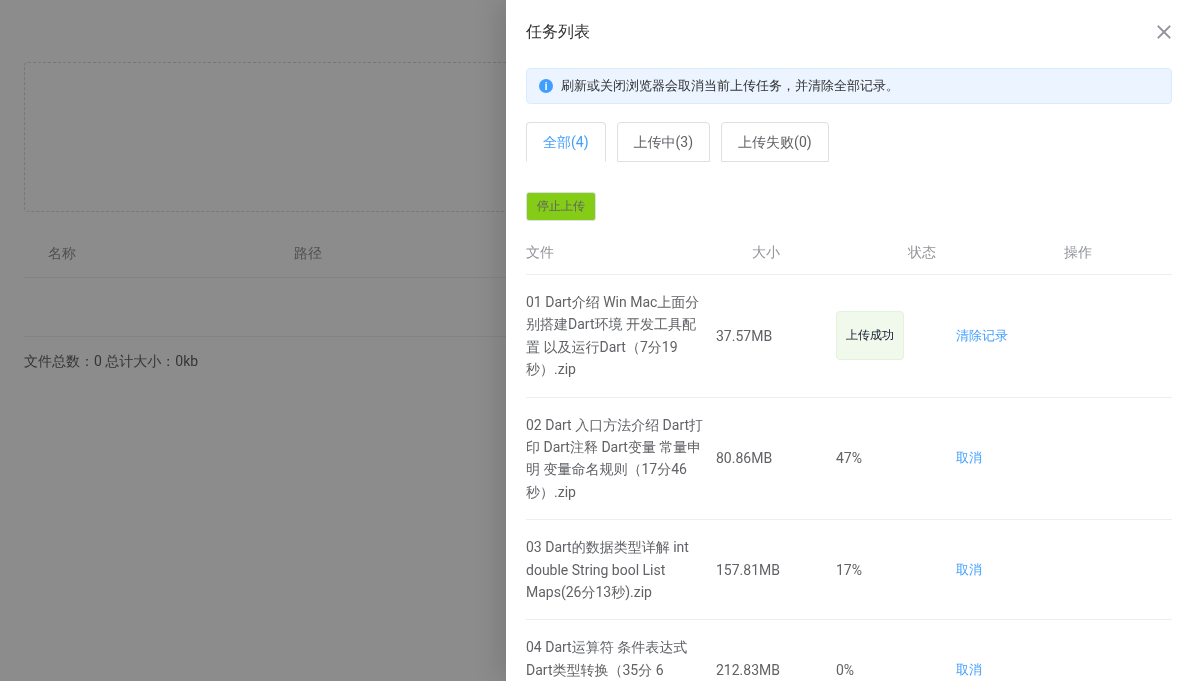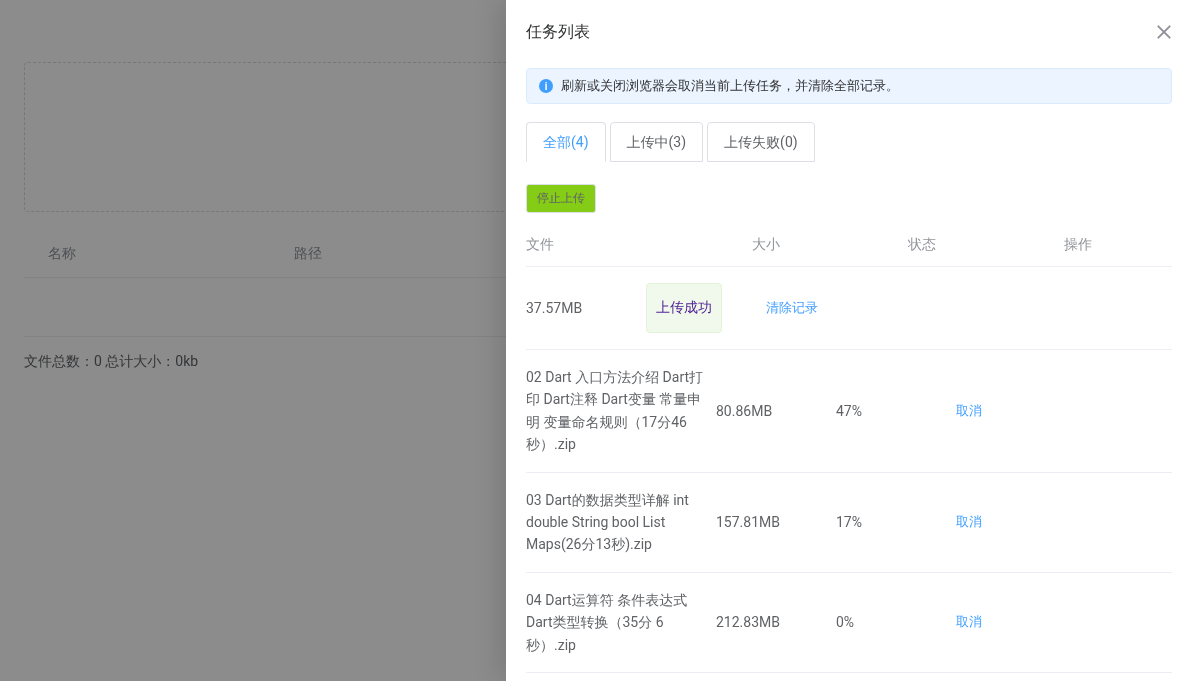--- a/index.html
+++ b/index.html
@@ -58,21 +58,21 @@
     padding: 8px 12px; margin-bottom: 18px;
     display: flex; align-items: center; color: #303133; font-size: 13px;
   }
   .alert-icon {
     width: 14px; height: 14px; border-radius: 50%; background: #409eff; color: #fff;
     display: inline-flex; align-items: center; justify-content: center;
     font-size: 10px; font-weight: bold; margin-right: 8px; flex: none;
   }
 
   .tabs {
-    display: flex; gap: 5px; margin-bottom: 22px;
+    display: flex; gap: 12px; margin-bottom: 30px;
   }
   .tab {
     border: 1px solid #dcdfe6; border-bottom: 1px solid #dcdfe6;
     padding: 0 16px; height: 40px; line-height: 38px;
     background: #fff; color: #606266; font-size: 14px;
     margin-left: -1px; cursor: pointer;
     border-radius: 4px 4px 0 0;
   }
   .tab:first-child { margin-left: 0; }
   .tab.active {
@@ -93,23 +93,23 @@
   }
   .task-head { color: #909399; font-weight: 500; height: 44px; gap: 36px; }
   .task-row { padding: 16px 0; color: #606266; }
 
   .t-file   { flex: 0 0 190px; padding-right: 12px; font-size: 14px; line-height: 1.6; }
   .t-size   { flex: 0 0 120px; }
   .t-status { flex: 0 0 120px; }
   .t-action { flex: 1; }
 
   .badge-success {
-    display: inline-block; background: #f0f9eb; color: #4c1d95;
+    display: inline-block; background: #f0f9eb; color: #0f172a;
     border: 1px solid #e1f3d8; border-radius: 4px;
-    padding: 15px 9px; font-size: 14px;
+    padding: 15px 9px; font-size: 12px;
   }
 
   .link {
     color: #409eff; font-size: 13px; cursor: pointer;
   }
 </style>
 </head>
 <body>
 
 <div class="background">
@@ -155,20 +155,21 @@
 
     <div class="task-table">
       <div class="task-head">
         <div class="t-file">文件</div>
         <div class="t-size">大小</div>
         <div class="t-status">状态</div>
         <div class="t-action">操作</div>
       </div>
       <div id="task-rows">
           <div class="task-row">
+            <div class="t-file">01 Dart介绍 Win Mac上面分别搭建Dart环境 开发工具配置 以及运行Dart（7分19秒）.zip</div>
             <div class="t-size">37.57MB</div>
             <div class="t-status"><span class="badge-success">上传成功</span></div>
             <div class="t-action"><span class="link">清除记录</span></div>
           </div>
           <div class="task-row">
             <div class="t-file">02 Dart 入口方法介绍 Dart打印 Dart注释 Dart变量 常量申明 变量命名规则（17分46秒）.zip</div>
             <div class="t-size">80.86MB</div>
             <div class="t-status">47%</div>
             <div class="t-action"><span class="link">取消</span></div>
           </div>

